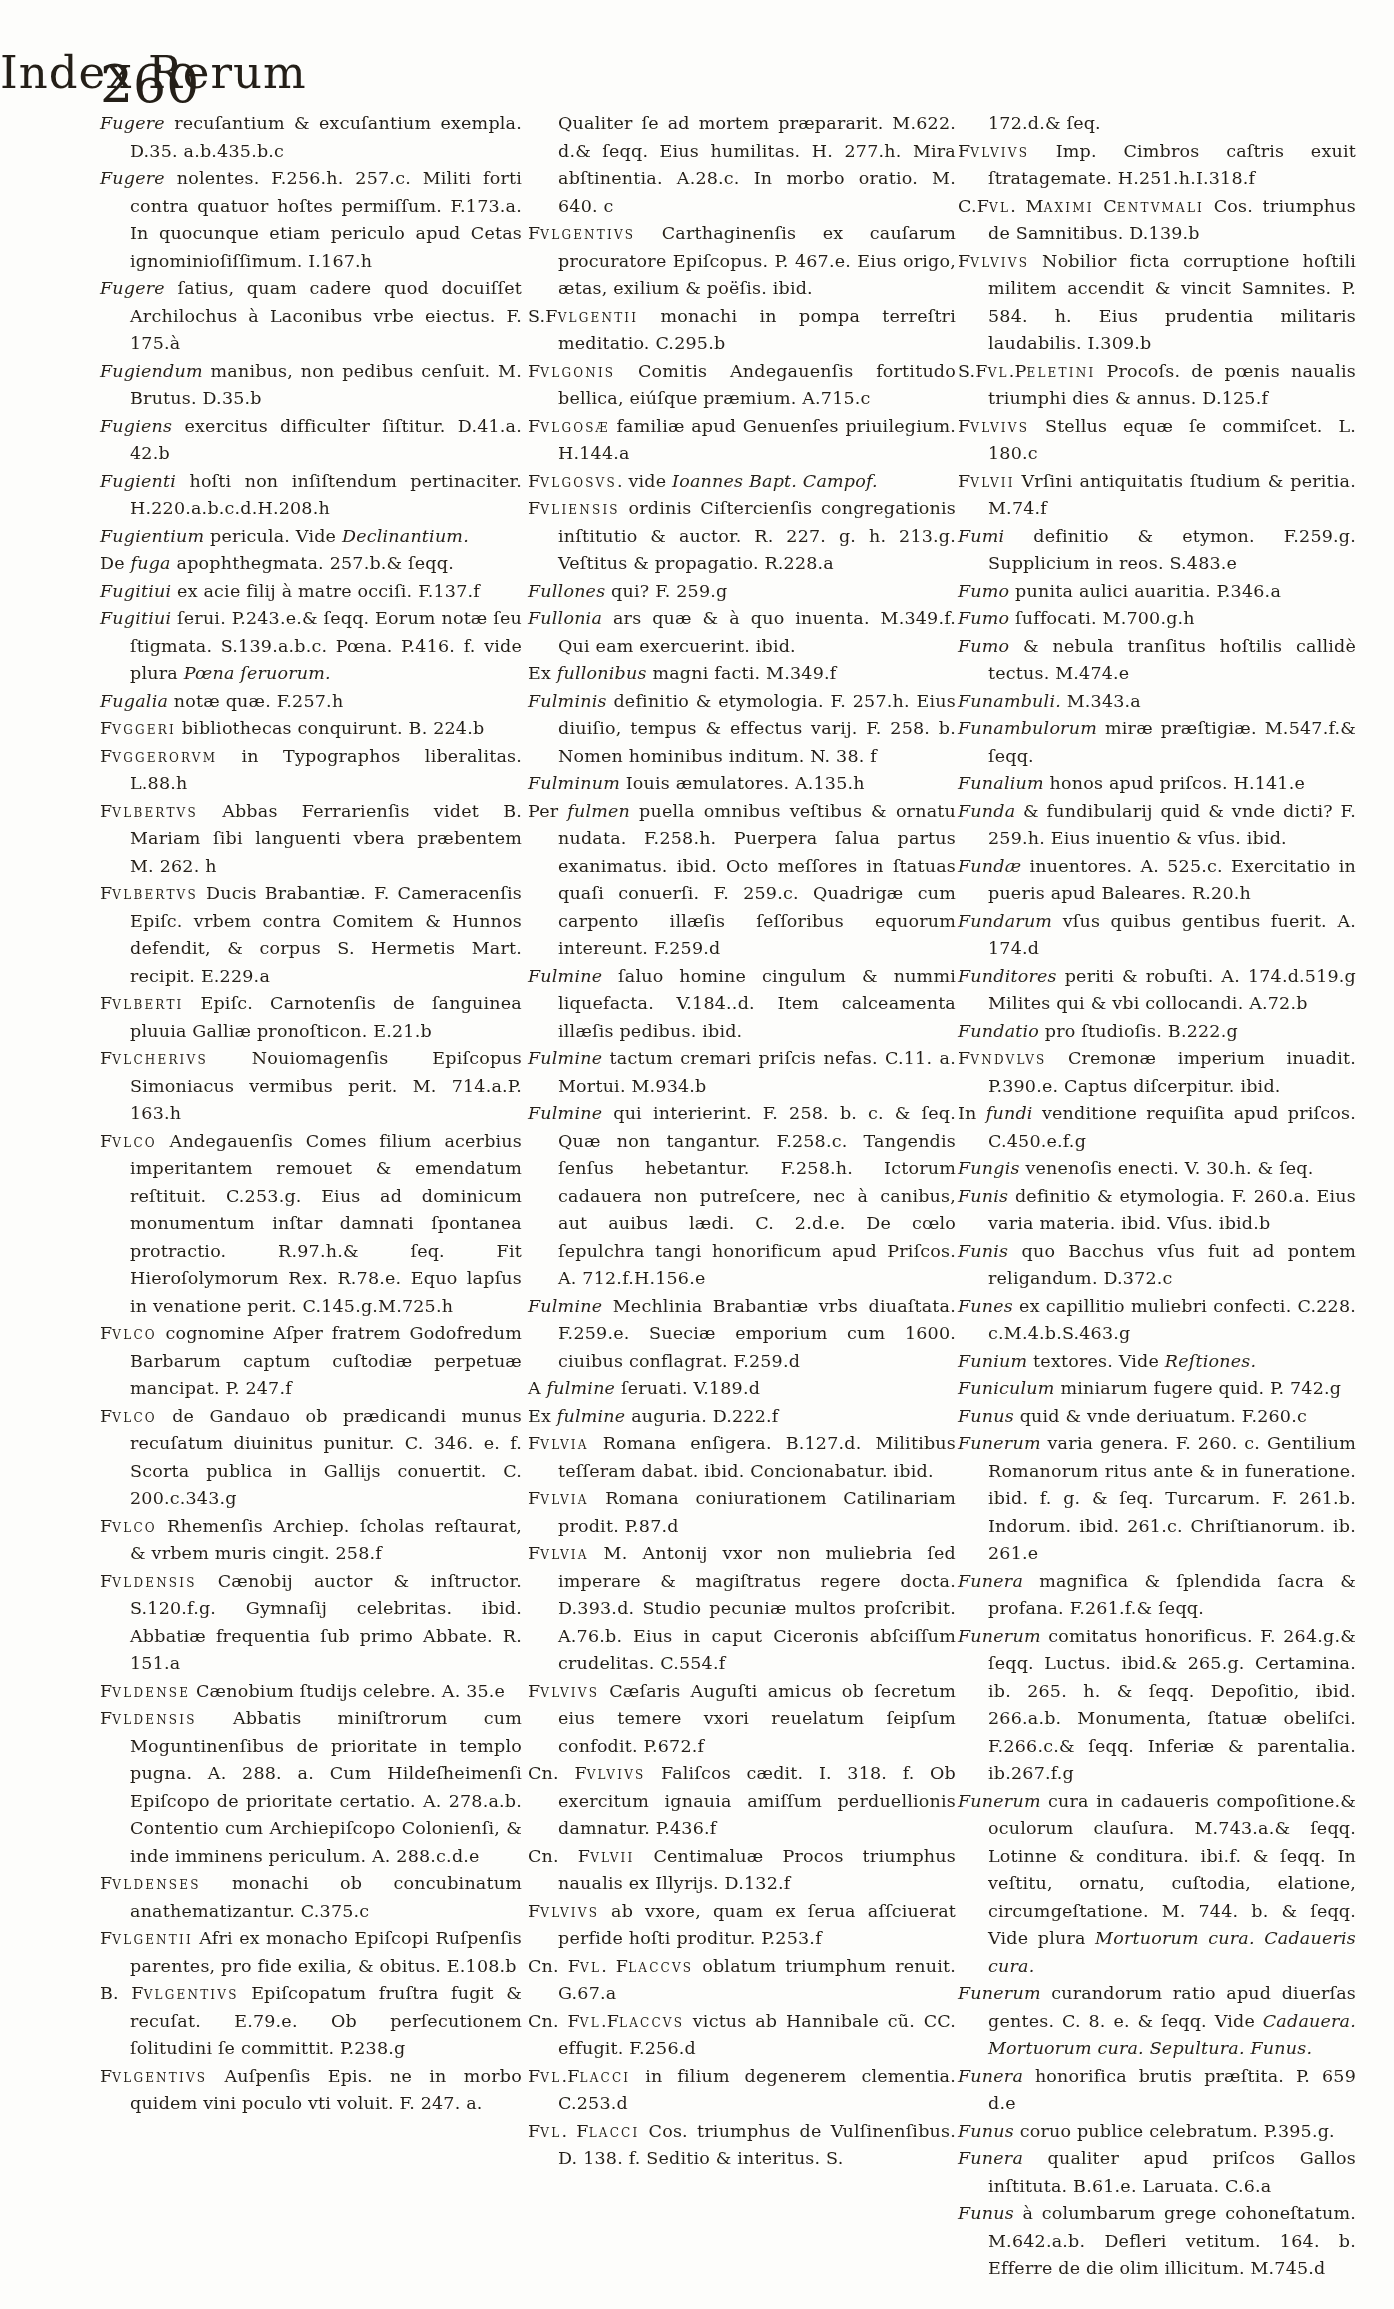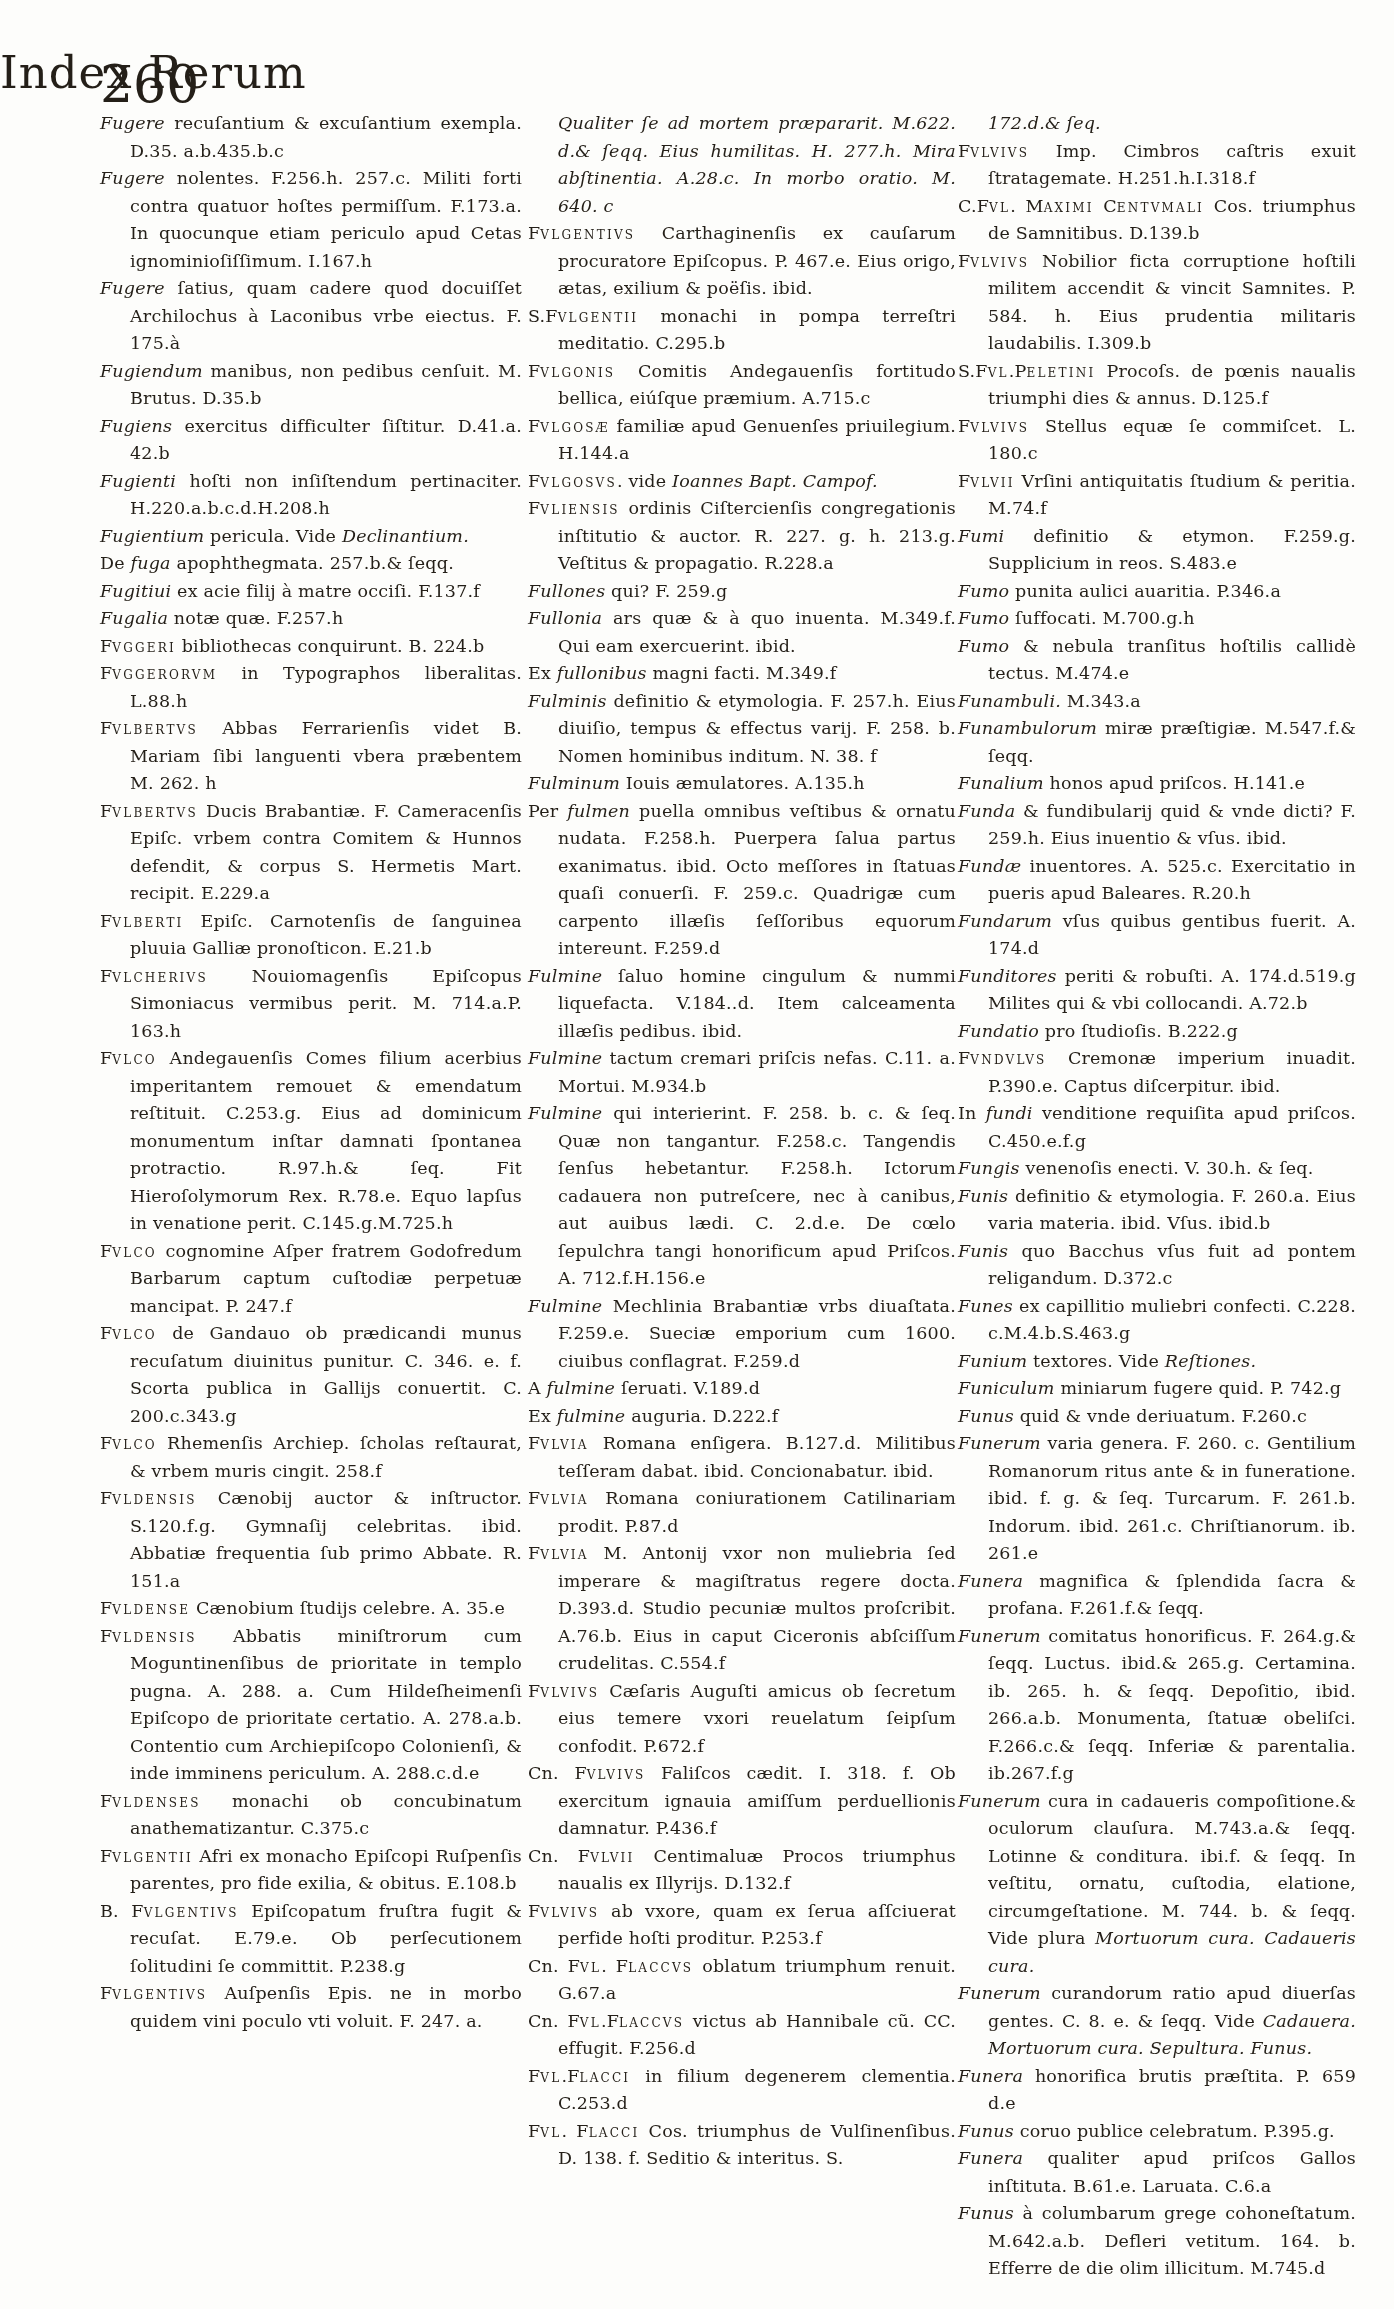--- a/index.html
+++ b/index.html
@@ -21,40 +21,41 @@
   .col{
     position:absolute;top:110px;
     text-align:justify;
     font-size:17.5px;line-height:27.5px;
     letter-spacing:0.2px;
   }
   #col-1{left:100px;width:422px;}
   #col-2{left:528px;width:428px;}
   #col-3{left:958px;width:398px;}
   .col p{margin:0;padding-left:30px;text-indent:-30px;}
-  .col p.cont{text-indent:0;font-style:italic;}
+  .col p.cont{text-indent:0;}
   .r-i{font-style:italic;}
   .r-c{font-variant:small-caps;letter-spacing:2.2px;}
 </style>
 </head>
 <body>
 
 <div id="pageno">260</div>
 <div id="title">Index Rerum</div>
 
 <div id="col-1" class="col">
     <p class="entry"><span class="r-i">Fugere</span><span class="r-n"> recuſantium &amp; excuſantium exempla. D.35. a.b.435.b.c</span></p>
     <p class="entry"><span class="r-i">Fugere</span><span class="r-n"> nolentes. F.256.h. 257.c. Militi forti contra quatuor hoſtes permiſſum. F.173.a. In quocunque etiam periculo apud Cetas ignominioſiſſimum. I.167.h</span></p>
     <p class="entry"><span class="r-i">Fugere</span><span class="r-n"> ſatius, quam cadere quod docuiſſet Archilochus à Laconibus vrbe eiectus. F. 175.à</span></p>
     <p class="entry"><span class="r-i">Fugiendum</span><span class="r-n"> manibus, non pedibus cenſuit. M. Brutus. D.35.b</span></p>
     <p class="entry"><span class="r-i">Fugiens</span><span class="r-n"> exercitus difficulter ſiſtitur. D.41.a. 42.b</span></p>
     <p class="entry"><span class="r-i">Fugienti</span><span class="r-n"> hoſti non inſiſtendum pertinaciter. H.220.a.b.c.d.H.208.h</span></p>
     <p class="entry"><span class="r-i">Fugientium</span><span class="r-n"> pericula. Vide </span><span class="r-i">Declinantium.</span></p>
     <p class="entry"><span class="r-n">De </span><span class="r-i">fuga</span><span class="r-n"> apophthegmata. 257.b.&amp; ſeqq.</span></p>
     <p class="entry"><span class="r-i">Fugitiui</span><span class="r-n"> ex acie filij à matre occiſi. F.137.f</span></p>
+    <p class="entry"><span class="r-i">Fugitiui</span><span class="r-n"> ſerui. P.243.e.&amp; ſeqq. Eorum notæ ſeu ſtigmata. S.139.a.b.c. Pœna. P.416. f. vide plura </span><span class="r-i">Pœna ſeruorum.</span></p>
     <p class="entry"><span class="r-i">Fugalia</span><span class="r-n"> notæ quæ. F.257.h</span></p>
     <p class="entry"><span class="r-n">F</span><span class="r-c">vggeri</span><span class="r-n"> bibliothecas conquirunt. B. 224.b</span></p>
     <p class="entry"><span class="r-n">F</span><span class="r-c">vggerorvm</span><span class="r-n"> in Typographos liberalitas. L.88.h</span></p>
     <p class="entry"><span class="r-n">F</span><span class="r-c">vlbertvs</span><span class="r-n"> Abbas Ferrarienſis videt B. Mariam ſibi languenti vbera præbentem M. 262. h</span></p>
     <p class="entry"><span class="r-n">F</span><span class="r-c">vlbertvs</span><span class="r-n"> Ducis Brabantiæ. F. Cameracenſis Epiſc. vrbem contra Comitem &amp; Hunnos defendit, &amp; corpus S. Hermetis Mart. recipit. E.229.a</span></p>
     <p class="entry"><span class="r-n">F</span><span class="r-c">vlberti</span><span class="r-n"> Epiſc. Carnotenſis de ſanguinea pluuia Galliæ pronoſticon. E.21.b</span></p>
     <p class="entry"><span class="r-n">F</span><span class="r-c">vlcherivs</span><span class="r-n"> Nouiomagenſis Epiſcopus Simoniacus vermibus perit. M. 714.a.P. 163.h</span></p>
     <p class="entry"><span class="r-n">F</span><span class="r-c">vlco</span><span class="r-n"> Andegauenſis Comes filium acerbius imperitantem remouet &amp; emendatum reſtituit. C.253.g. Eius ad dominicum monumentum inſtar damnati ſpontanea protractio. R.97.h.&amp; ſeq. Fit Hieroſolymorum Rex. R.78.e. Equo lapſus in venatione perit. C.145.g.M.725.h</span></p>
     <p class="entry"><span class="r-n">F</span><span class="r-c">vlco</span><span class="r-n"> cognomine Aſper fratrem Godofredum Barbarum captum cuſtodiæ perpetuæ mancipat. P. 247.f</span></p>
     <p class="entry"><span class="r-n">F</span><span class="r-c">vlco</span><span class="r-n"> de Gandauo ob prædicandi munus recuſatum diuinitus punitur. C. 346. e. f. Scorta publica in Gallijs conuertit. C. 200.c.343.g</span></p>

